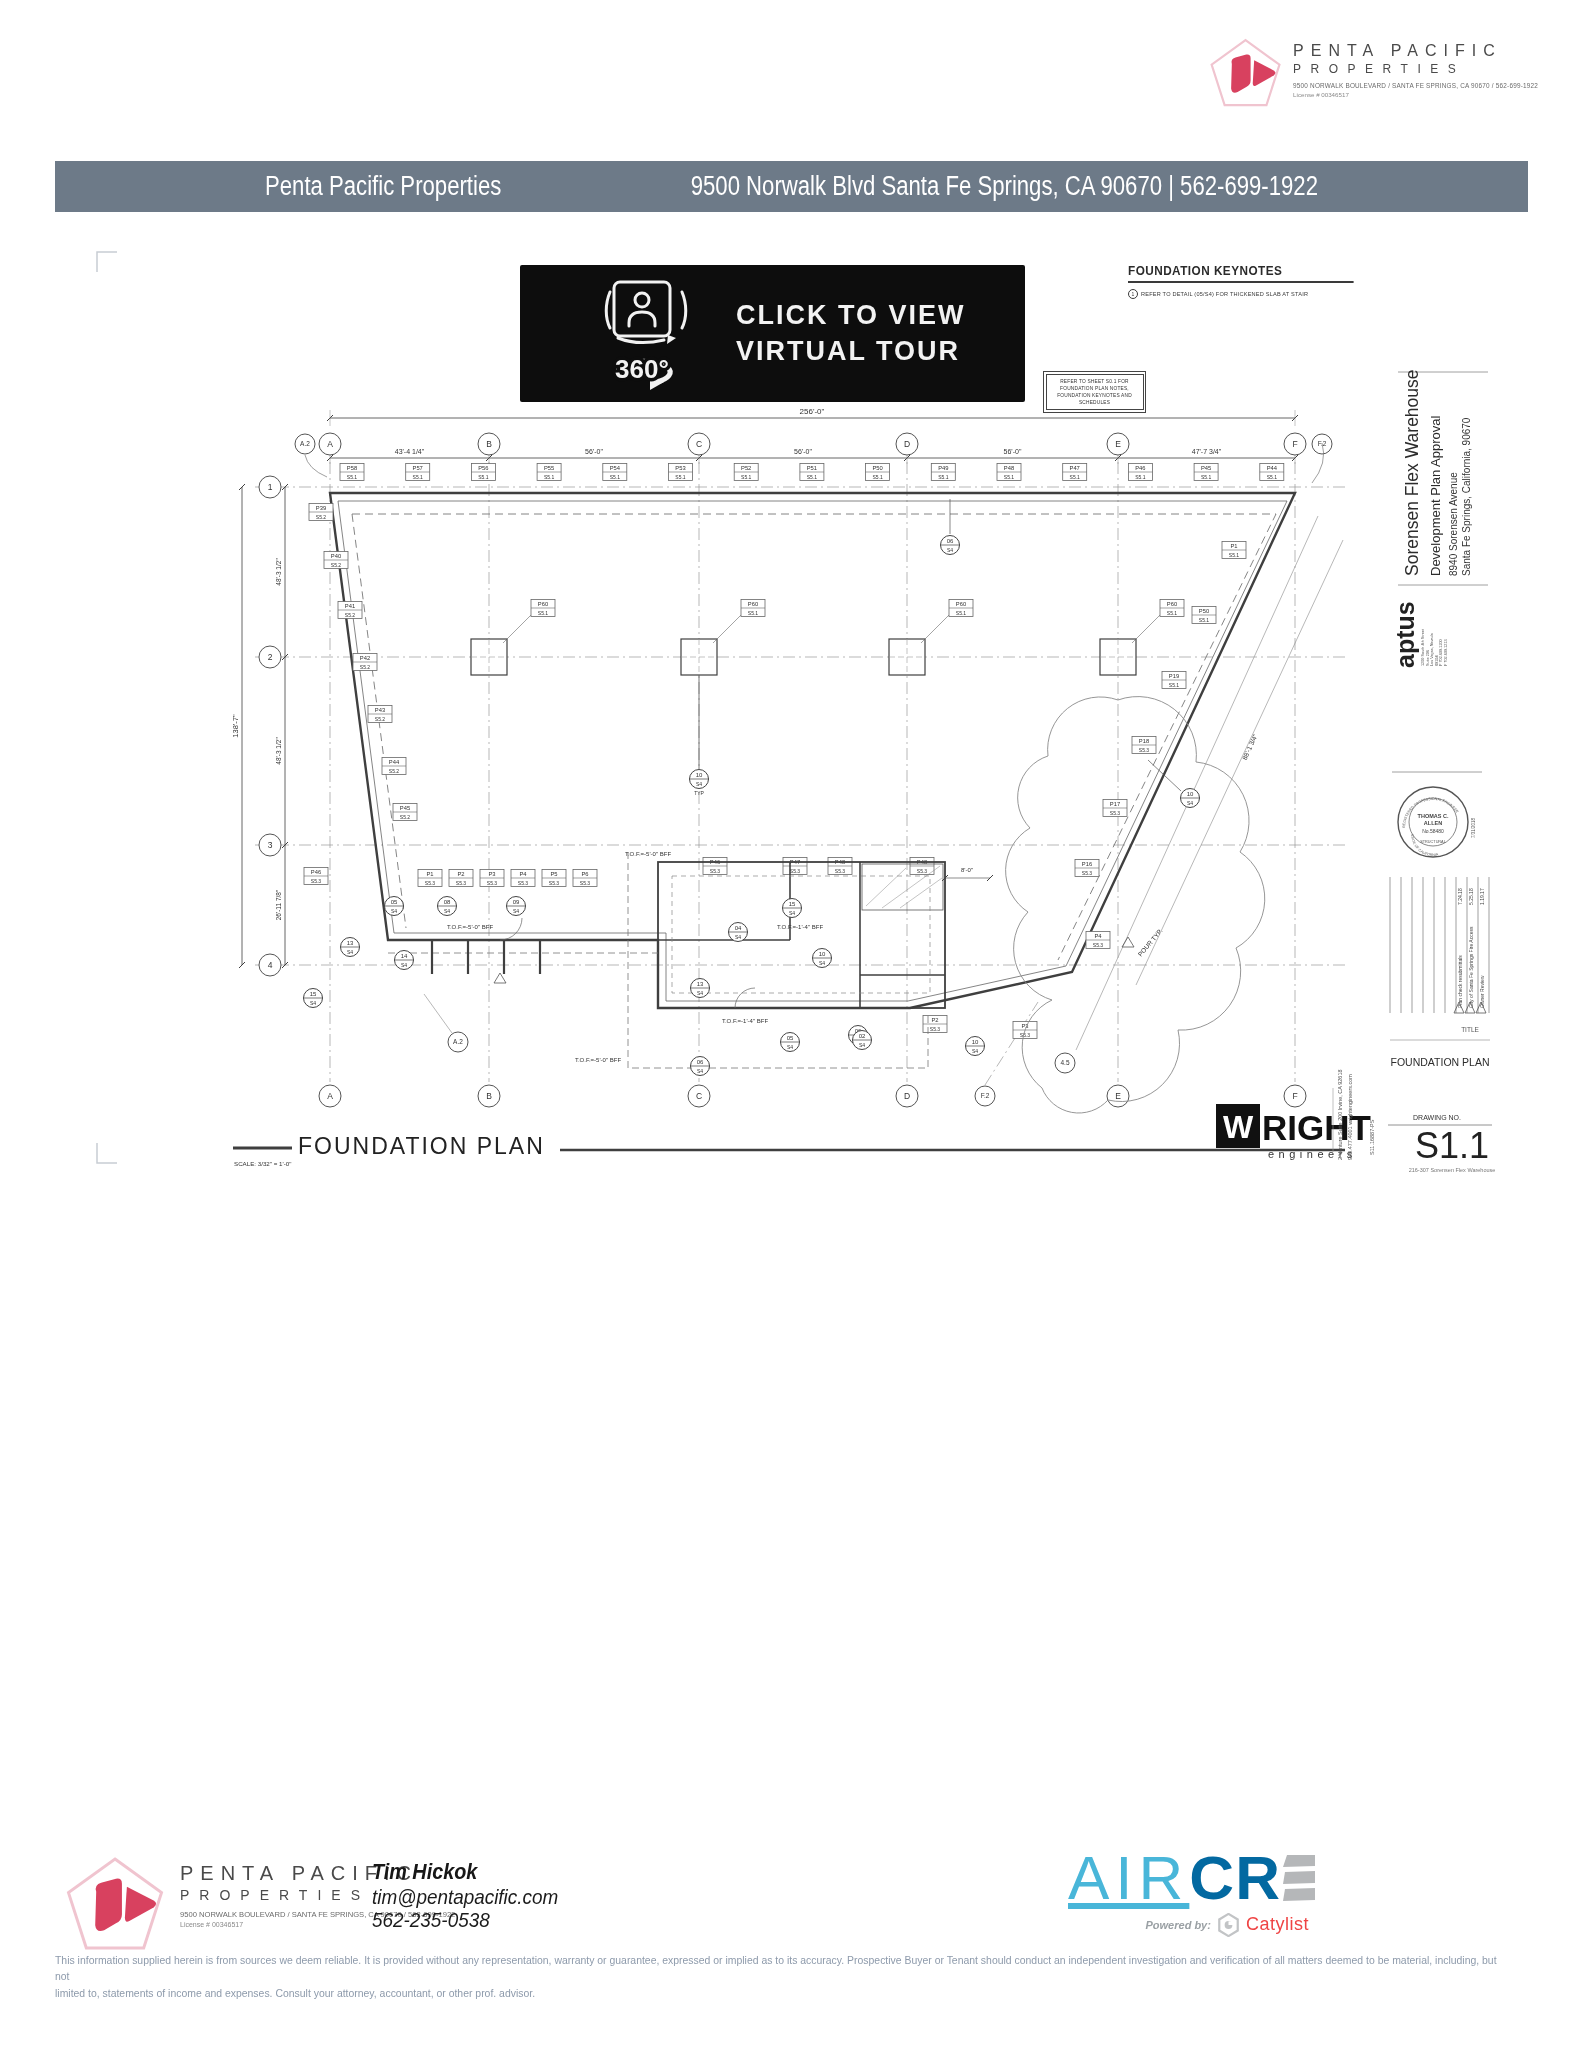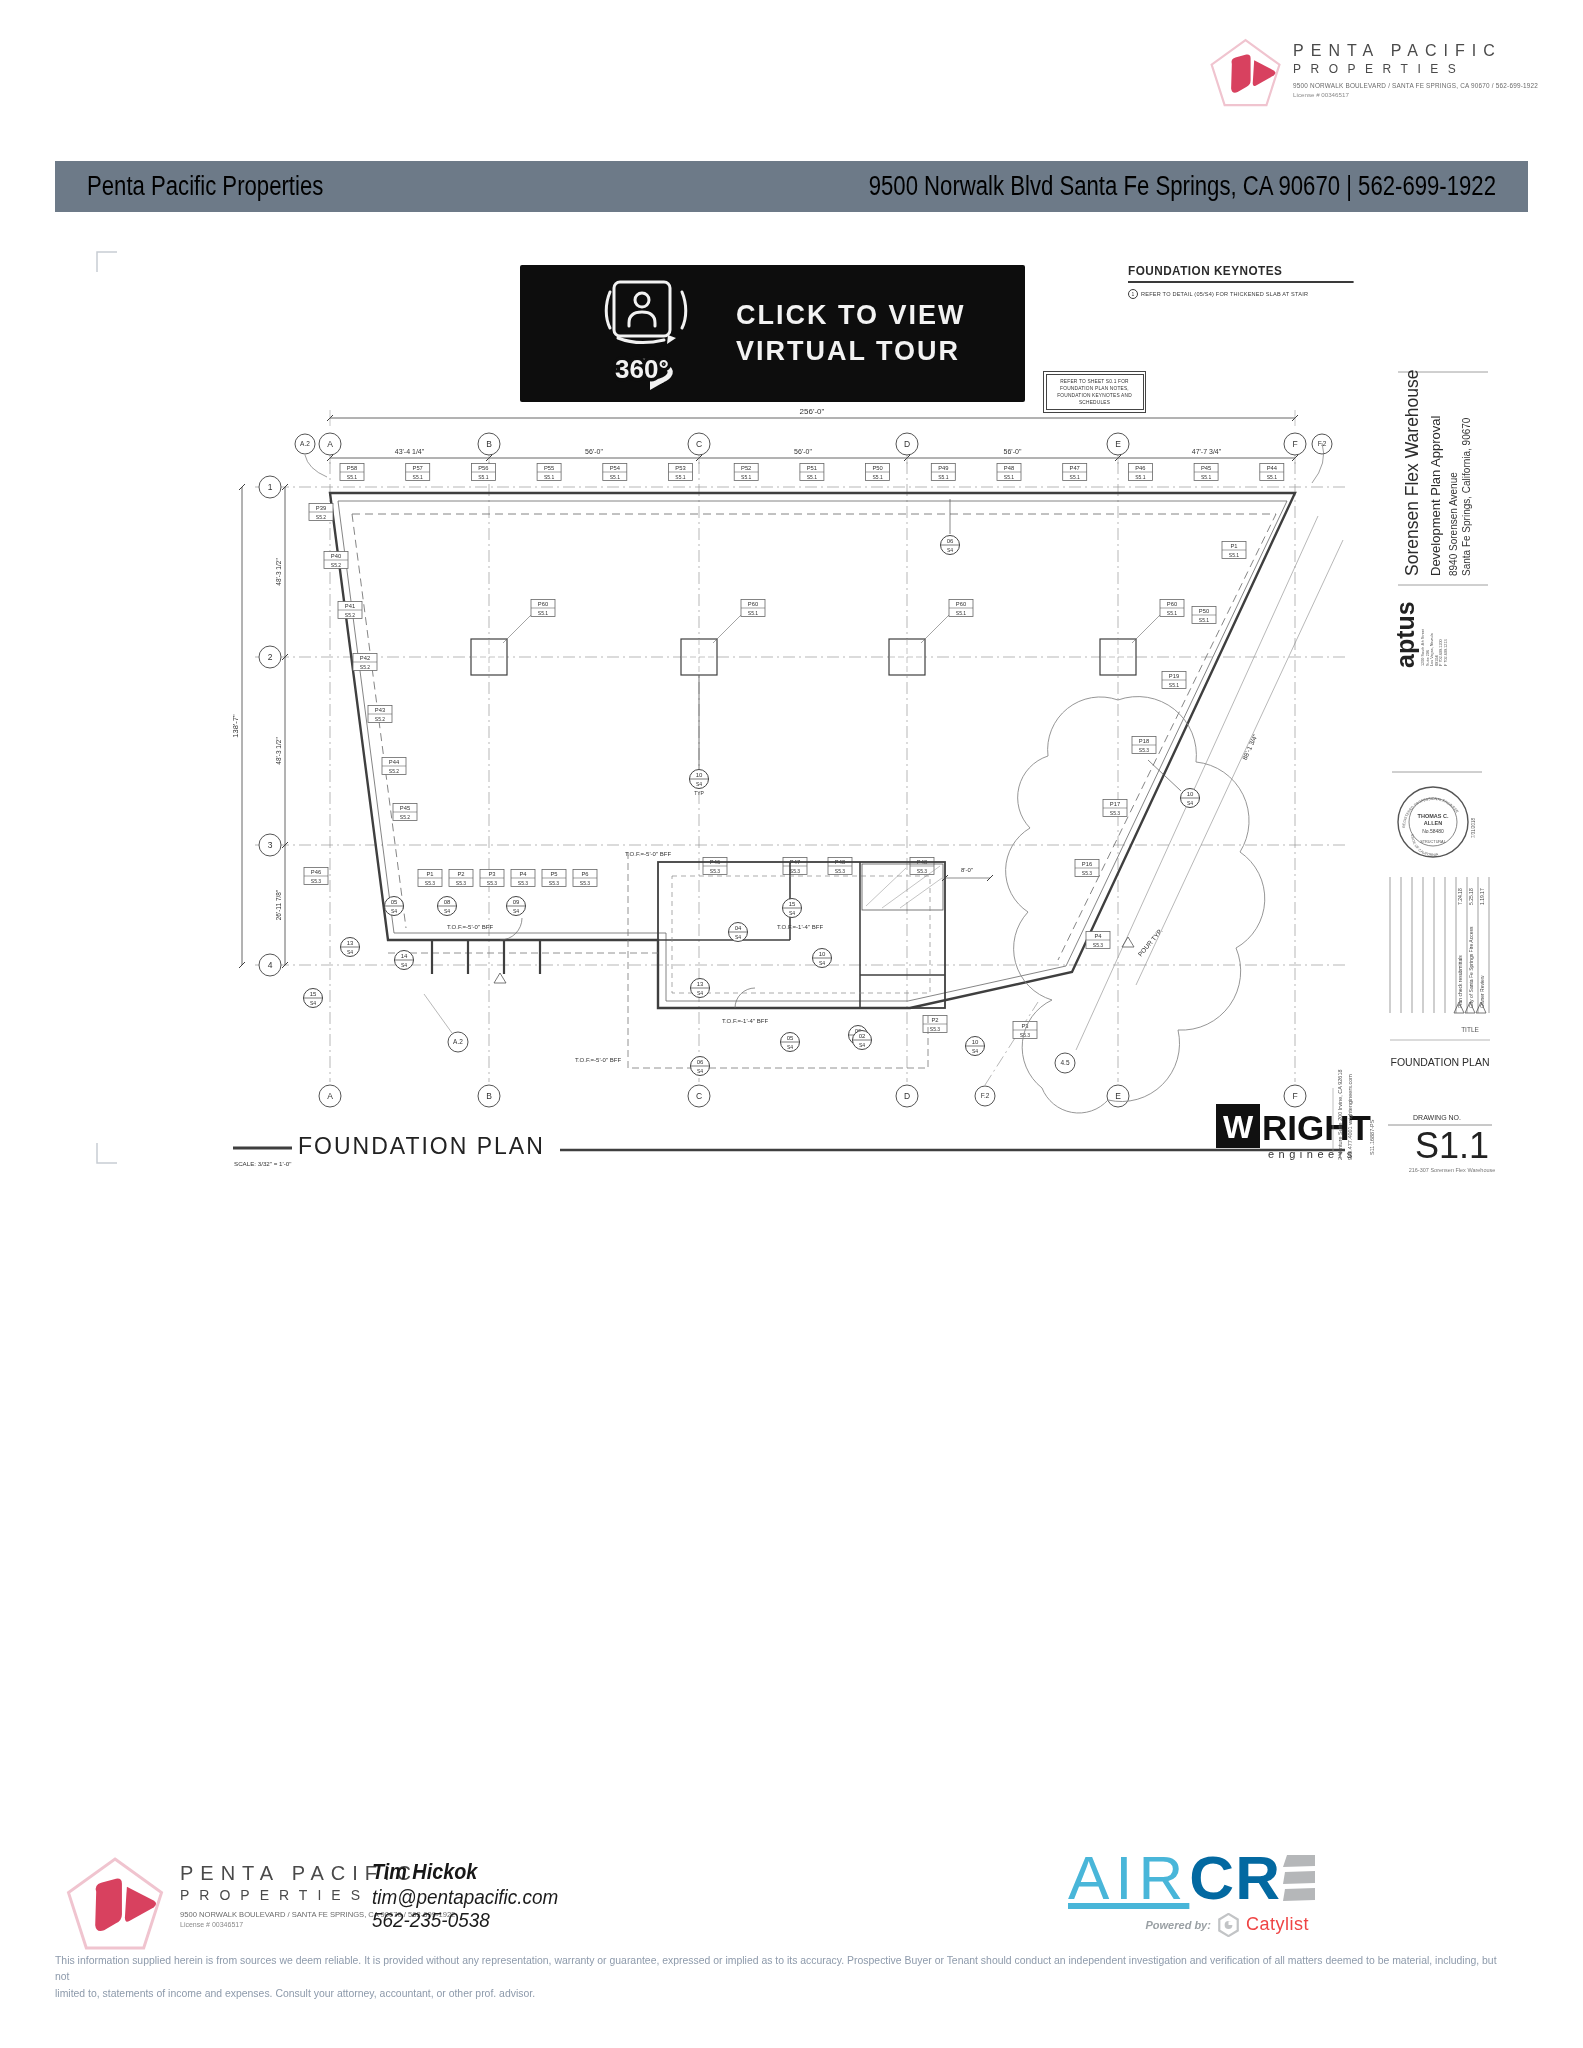--- a/index.html
+++ b/index.html
@@ -9,22 +9,22 @@
 
   
   .top-logo{left:1208px;top:38px;width:330px;display:flex;gap:10px;align-items:flex-start;}
   .top-logo .ptext{padding-top:4px;}
   .brand-name1{font-size:16px;letter-spacing:7px;color:#4a4a4a;font-weight:400;white-space:nowrap;}
   .brand-name2{font-size:12px;letter-spacing:9.5px;color:#4a4a4a;margin-top:2px;white-space:nowrap;}
   .brand-addr{font-size:6.4px;color:#6a6a6a;margin-top:6px;letter-spacing:.2px;white-space:nowrap;}
   .brand-lic{font-size:6.2px;color:#8a8a8a;margin-top:2px;}
 
   
-  .header-bar{left:55px;top:161px;width:1473px;height:51px;background:#6d7a88;color:#000000;
-    display:flex;align-items:center;justify-content:space-between;padding:0 32px;box-sizing:border-box;}
+  .header-bar{left:55px;top:161px;width:1473px;height:51px;background:#6d7a88;color:#ffffff;
+    display:flex;align-items:center;justify-content:center;padding:0 32px;box-sizing:border-box;}
   .hdr-txt{font-size:27px;transform:scaleX(.82);transform-origin:left center;white-space:nowrap;font-weight:400;}
   .hdr-txt.right{transform-origin:right center;}
 
   
   .vt-banner{left:520px;top:265px;width:505px;height:137px;background:#0d0d0d;border-radius:2px;
     display:flex;align-items:center;cursor:pointer;}
   .vt-icon{margin-left:78px;width:96px;height:120px;}
   .vt-text{margin-left:42px;color:#f2f2f2;font-weight:700;font-size:27px;letter-spacing:2px;line-height:1.33;white-space:nowrap;}
 
   

